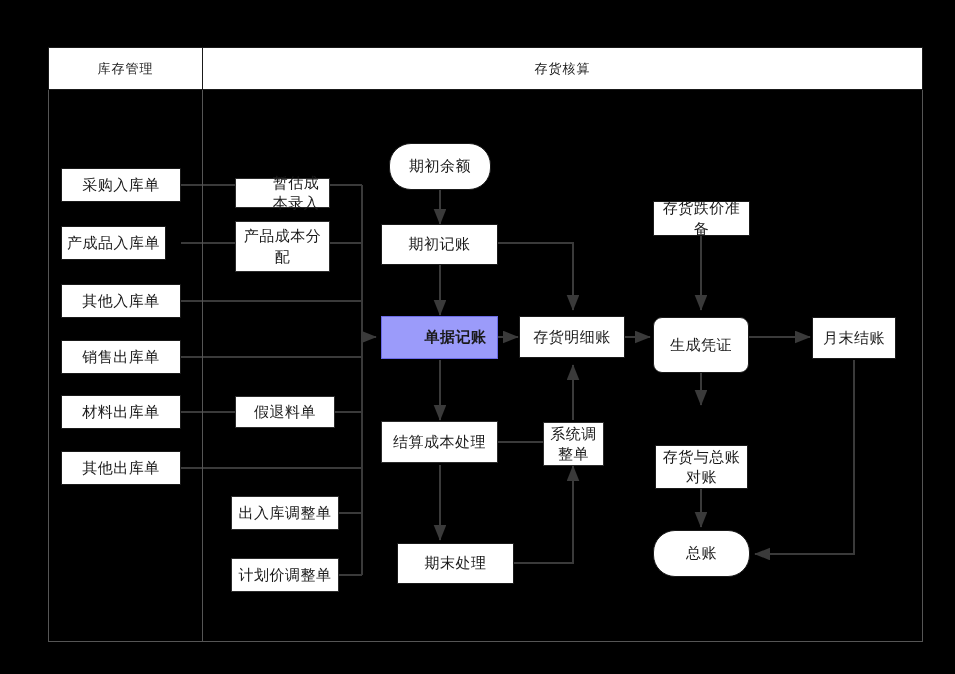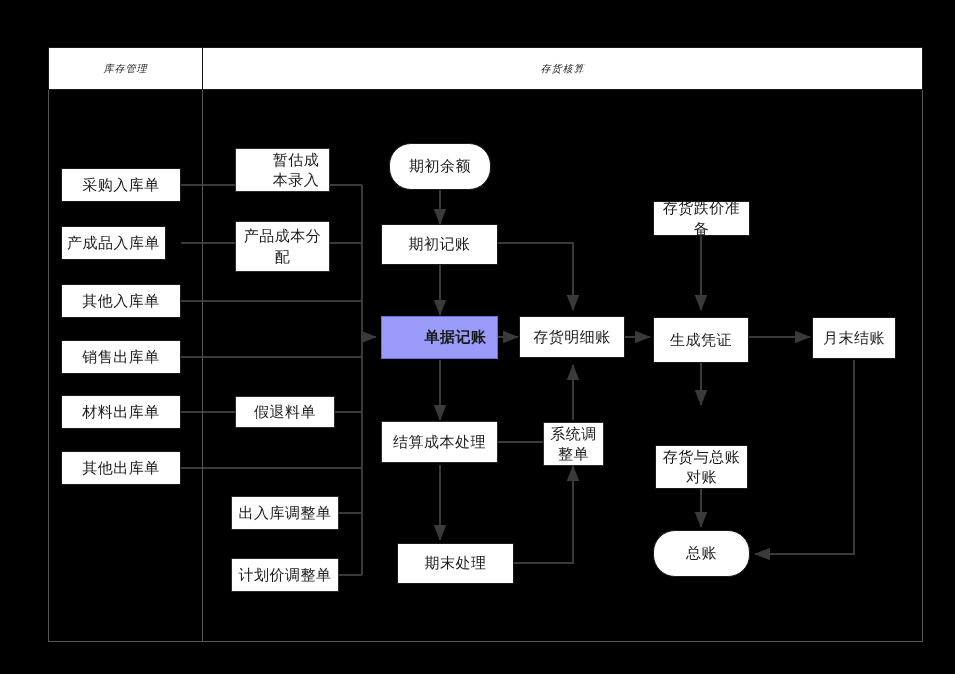--- a/index.html
+++ b/index.html
@@ -6,21 +6,21 @@
   body{width:955px;height:674px;overflow:hidden;
        font-family:"Liberation Sans","DejaVu Sans",sans-serif;}
   #stage{position:relative;width:955px;height:674px;background:#000;}
 
   svg#wires{position:absolute;left:0;top:0;width:955px;height:674px;}
 
   
   .frame{position:absolute;box-sizing:border-box;border:1.5px solid #555;}
   .hdr-cell{position:absolute;box-sizing:border-box;background:#fff;
             border:1.5px solid #1a1a1a;display:flex;align-items:center;
-            justify-content:center;color:#1a1a1a;font-size:10px;letter-spacing:1px;font-style:italic;}
+            justify-content:center;color:#1a1a1a;font-size:13px;letter-spacing:1px;}
 
   
   .node{position:absolute;box-sizing:border-box;background:#fff;
         border:1.6px solid #1a1a1a;color:#1a1a1a;
         display:flex;align-items:center;justify-content:center;
         text-align:center;font-size:15px;line-height:1.35;
         padding:2px 4px;letter-spacing:.5px;}
   .node.thin{border-width:1.2px;border-color:#2b2b2b;}
   .node.stadium{border-radius:22px;}
   .node.hl{background:#9b9bfa;border-color:#6b6be6;font-weight:600;padding-left:36px;}
@@ -93,33 +93,33 @@
   <div class="hdr-cell" style="left:48px;top:47px;width:155px;height:43px;">库存管理</div>
   <div class="hdr-cell" style="left:202px;top:47px;width:721px;height:43px;">存货核算</div>
 
   <div class="node" style="left:61px;top:168px;width:120px;height:34px;">采购入库单</div>
   <div class="node" style="left:61px;top:226px;width:105px;height:34px;">产成品入库单</div>
   <div class="node" style="left:61px;top:284px;width:120px;height:34px;">其他入库单</div>
   <div class="node" style="left:61px;top:340px;width:120px;height:34px;">销售出库单</div>
   <div class="node" style="left:61px;top:395px;width:120px;height:34px;">材料出库单</div>
   <div class="node" style="left:61px;top:451px;width:120px;height:34px;">其他出库单</div>
 
-  <div class="node thin" style="left:235px;top:148px;width:95px;height:44px;padding-left:31px;">暂估成本录入</div>
+  <div class="node thin" style="left:235px;top:178px;width:95px;height:30px;padding-left:31px;">暂估成本录入</div>
   <div class="node thin" style="left:235px;top:221px;width:95px;height:51px;">产品成本分配</div>
   <div class="node thin" style="left:235px;top:396px;width:100px;height:32px;">假退料单</div>
   <div class="node thin" style="left:231px;top:496px;width:108px;height:34px;">出入库调整单</div>
   <div class="node thin" style="left:231px;top:558px;width:108px;height:34px;">计划价调整单</div>
 
   <div class="node stadium" style="left:389px;top:143px;width:102px;height:47px;">期初余额</div>
   <div class="node" style="left:381px;top:224px;width:117px;height:41px;">期初记账</div>
   <div class="node hl" style="left:381px;top:316px;width:117px;height:43px;">单据记账</div>
   <div class="node thin" style="left:381px;top:421px;width:117px;height:42px;">结算成本处理</div>
   <div class="node" style="left:381px;top:543px;width:117px;height:41px;margin-left:16px;">期末处理</div>
 
   <div class="node thin" style="left:543px;top:422px;width:61px;height:44px;">系统调整单</div>
   <div class="node" style="left:519px;top:316px;width:106px;height:42px;">存货明细账</div>
   <div class="node" style="left:653px;top:201px;width:97px;height:35px;">存货跌价准备</div>
-  <div class="node" style="left:653px;top:317px;width:96px;height:46px;">生成凭证</div>
+  <div class="node" style="left:653px;top:317px;width:96px;height:56px;border-radius:9px;">生成凭证</div>
   <div class="node" style="left:812px;top:317px;width:84px;height:42px;">月末结账</div>
   <div class="node" style="left:655px;top:426px;width:93px;height:44px;margin-top:19px;">存货与总账对账</div>
   <div class="node stadium" style="left:653px;top:530px;width:97px;height:47px;">总账</div>
 
 </div>
 
 </body></html>

